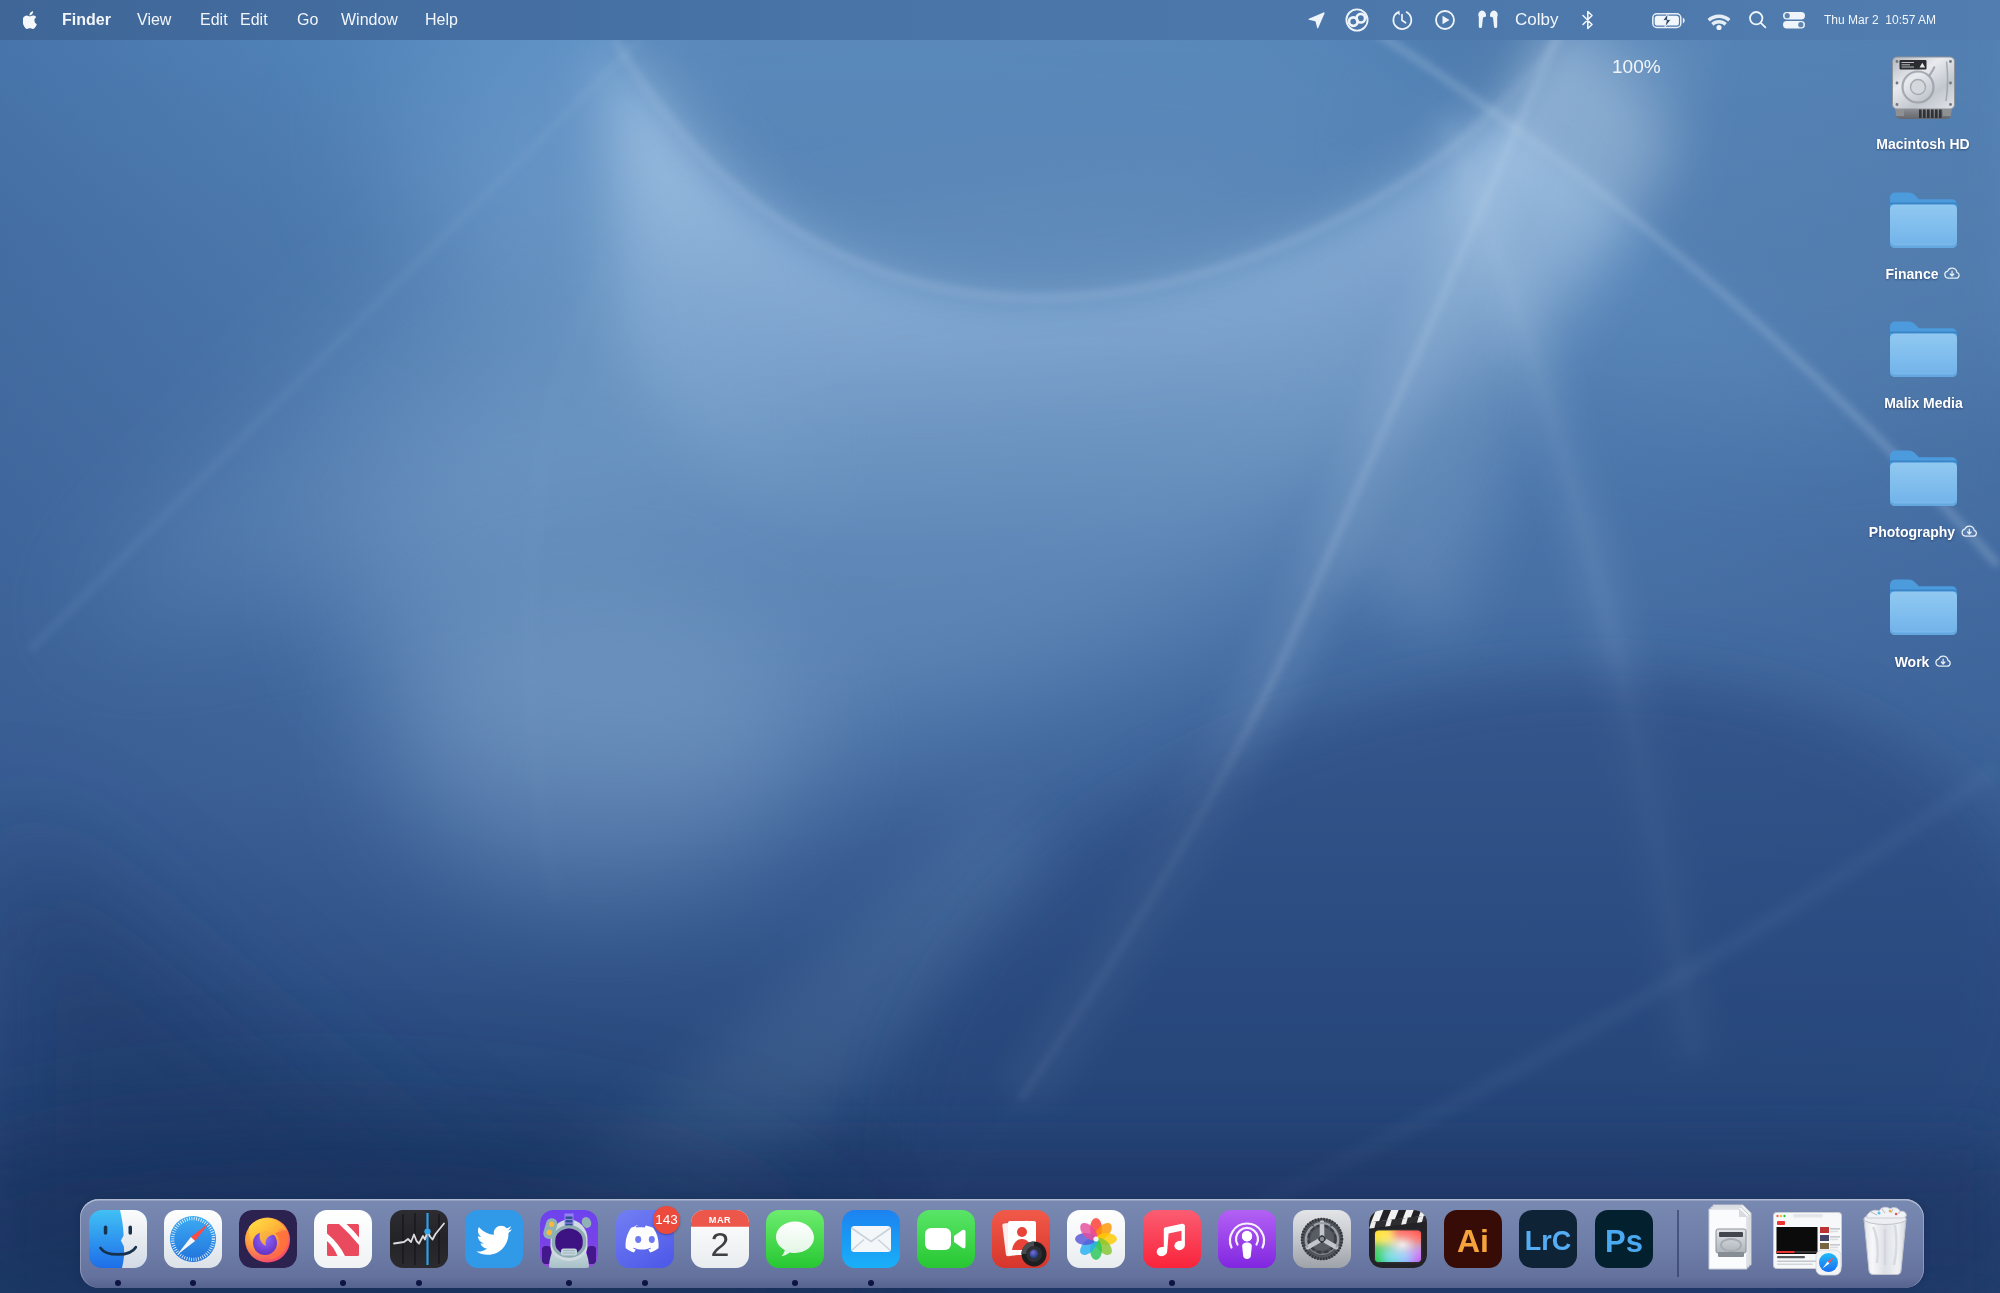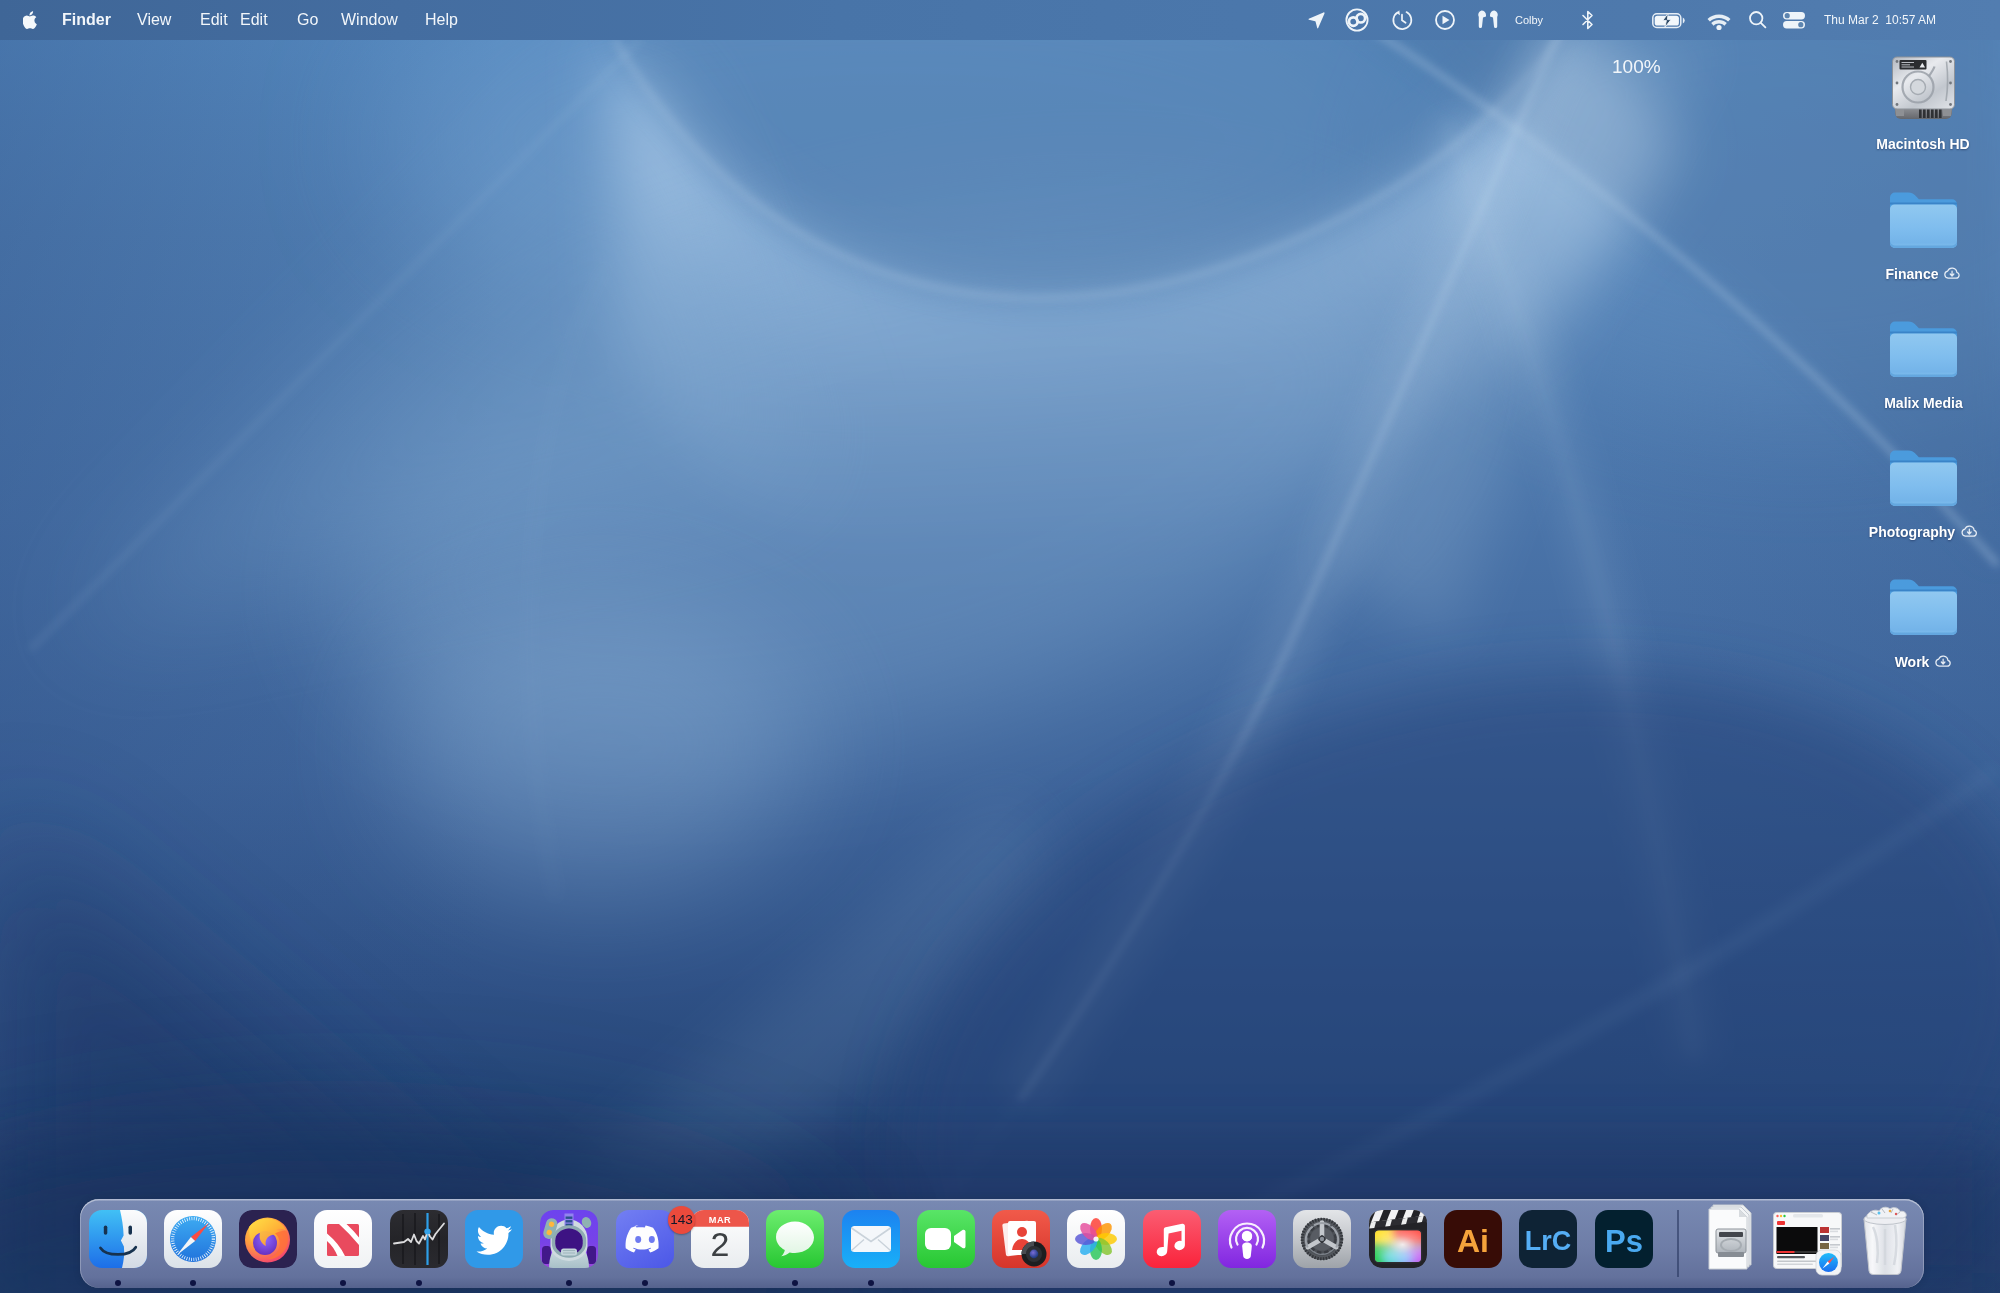--- a/index.html
+++ b/index.html
@@ -100,21 +100,21 @@
 <svg class="mItem" style="left:23px;top:0" width="16" height="40" viewBox="0 0 16 40">
   <path transform="translate(0,10)" fill="#f4f8fb" d="M11.4,10.6c0-2.2,1.8-3.3,1.9-3.3c-1-1.5-2.6-1.7-3.2-1.7c-1.4-0.1-2.7 0.8-3.3 0.8C6.1,6.4,5 5.6,3.9,5.6C2.4,5.7,1 6.5,0.3,7.8c-1.6,2.7-0.4,6.7,1.1,8.9c0.7,1.1,1.6,2.3,2.7,2.2c1.1,0,1.5-0.7,2.9-0.7c1.3,0,1.7,0.7,2.9,0.7c1.2,0,2-1.1,2.7-2.1c0.9-1.2,1.2-2.4,1.2-2.5C13.8,14.2,11.4,13.3,11.4,10.6z M9.2,4.1C9.8,3.3,10.2,2.3,10.1,1.2C9.2,1.2,8.1,1.8,7.5,2.6C6.9,3.3,6.4,4.4,6.5,5.4C7.5,5.5,8.6,4.9,9.2,4.1z"></path>
 </svg>
 <div class="mItem" style="left:62px;font-weight:bold;">Finder</div>
 <div class="mItem" style="left:137px;">View</div>
 <div class="mItem" style="left:200px;">Edit</div>
 <div class="mItem" style="left:240px;">Edit</div>
 <div class="mItem" style="left:297px;">Go</div>
 <div class="mItem" style="left:341px;">Window</div>
 <div class="mItem" style="left:425px;">Help</div>
-<div class="mItem" style="left:1515px;font-size:11px;">Colby</div>
+<div class="mItem" style="left:1515px;font-size:17px;">Colby</div>
 <div class="mItem" style="left:1612px;font-size:19px;margin-top:47px;">100%</div>
 <div class="mItem" style="left:1824px;font-size:12px;">Thu Mar 2  10:57 AM</div>
 <svg class="mItem" style="left:1306px" width="20" height="40" viewBox="0 0 20 40">
   <path transform="translate(2,12)" fill="#eef4f9" d="M15.5,0.4L0.8,6.7c-0.5,0.2-0.4,0.9,0.1,1l6.3,1.6c0.2,0,0.3,0.2,0.4,0.4l1.6,6.3c0.1,0.5,0.8,0.6,1,0.1l6.3-14.7C16.7,0.8,16.1,0.2,15.5,0.4z"></path>
 </svg>
 <svg class="mItem" style="left:1344px" width="26" height="40" viewBox="0 0 26 40">
   <g transform="translate(1,8)" fill="none" stroke="#eef4f9">
     <circle cx="12" cy="12" r="10.6" stroke-width="1.8"></circle>
     <circle cx="8.3" cy="13.6" r="4.3" stroke-width="2.7"></circle>
     <circle cx="15.8" cy="10.2" r="4.3" stroke-width="2.7"></circle>
@@ -636,21 +636,21 @@
 <text x="29" y="42" text-anchor="middle" font-family="Liberation Sans" font-size="32" font-weight="bold" fill="#f5a33b">Ai</text>
 </svg>
 <svg class="dk" style="left:1519.2px" viewBox="0 0 58 58">
 <rect width="58" height="58" rx="13" fill="#0e2335"></rect>
 <text x="29" y="39.5" text-anchor="middle" font-family="Liberation Sans" font-size="27" font-weight="bold" fill="#55aef5">LrC</text>
 </svg>
 <svg class="dk" style="left:1594.5px" viewBox="0 0 58 58">
 <rect width="58" height="58" rx="13" fill="#03202f"></rect>
 <text x="29" y="42" text-anchor="middle" font-family="Liberation Sans" font-size="31" font-weight="bold" fill="#4aa9f0">Ps</text>
 </svg>
-<div style="position:absolute;left:653px;top:1205.5px;width:27px;height:28px;border-radius:50%;background:#ec4a3c;box-shadow:0 1px 2px rgba(0,0,0,.3);color:#0f172a;font-size:13.5px;font-weight:400;text-align:center;line-height:28px;font-family:'Liberation Sans',sans-serif;margin-left:15px;">143</div>
+<div style="position:absolute;left:653px;top:1205.5px;width:27px;height:28px;border-radius:50%;background:#ec4a3c;box-shadow:0 1px 2px rgba(0,0,0,.3);color:#ffffff;font-size:13.5px;font-weight:400;text-align:center;line-height:28px;font-family:'Liberation Sans',sans-serif;">143</div>
 <div style="position:absolute;left:1677px;top:1210px;width:2px;height:67px;background:rgba(35,50,90,.55);"></div>
 <svg style="position:absolute;left:1705px;top:1203px" width="52" height="70" viewBox="0 0 52 70">
 <g>
 <path d="M8,2 h30 l8,8 v52 h-38 Z" fill="#eceff2" stroke="#c6cbd1" stroke-width="1"></path>
 <path d="M6,4 h30 l8,8 v52 h-38 Z" fill="#f2f4f6" stroke="#c6cbd1" stroke-width="1"></path>
 <path d="M4,6 h30 l8,8 v52 h-38 Z" fill="#fafbfc" stroke="#c9ced4" stroke-width="1"></path>
 <path d="M34,6 l8,8 h-8 Z" fill="#d7dbdf"></path>
 <g transform="translate(11,22)">
 <rect x="0" y="4" width="30" height="24" rx="2" fill="url(#g_docdrv)" stroke="#8d939a" stroke-width="1"></rect>
 <rect x="3" y="7" width="24" height="5" rx="1" fill="#43464c"></rect>

